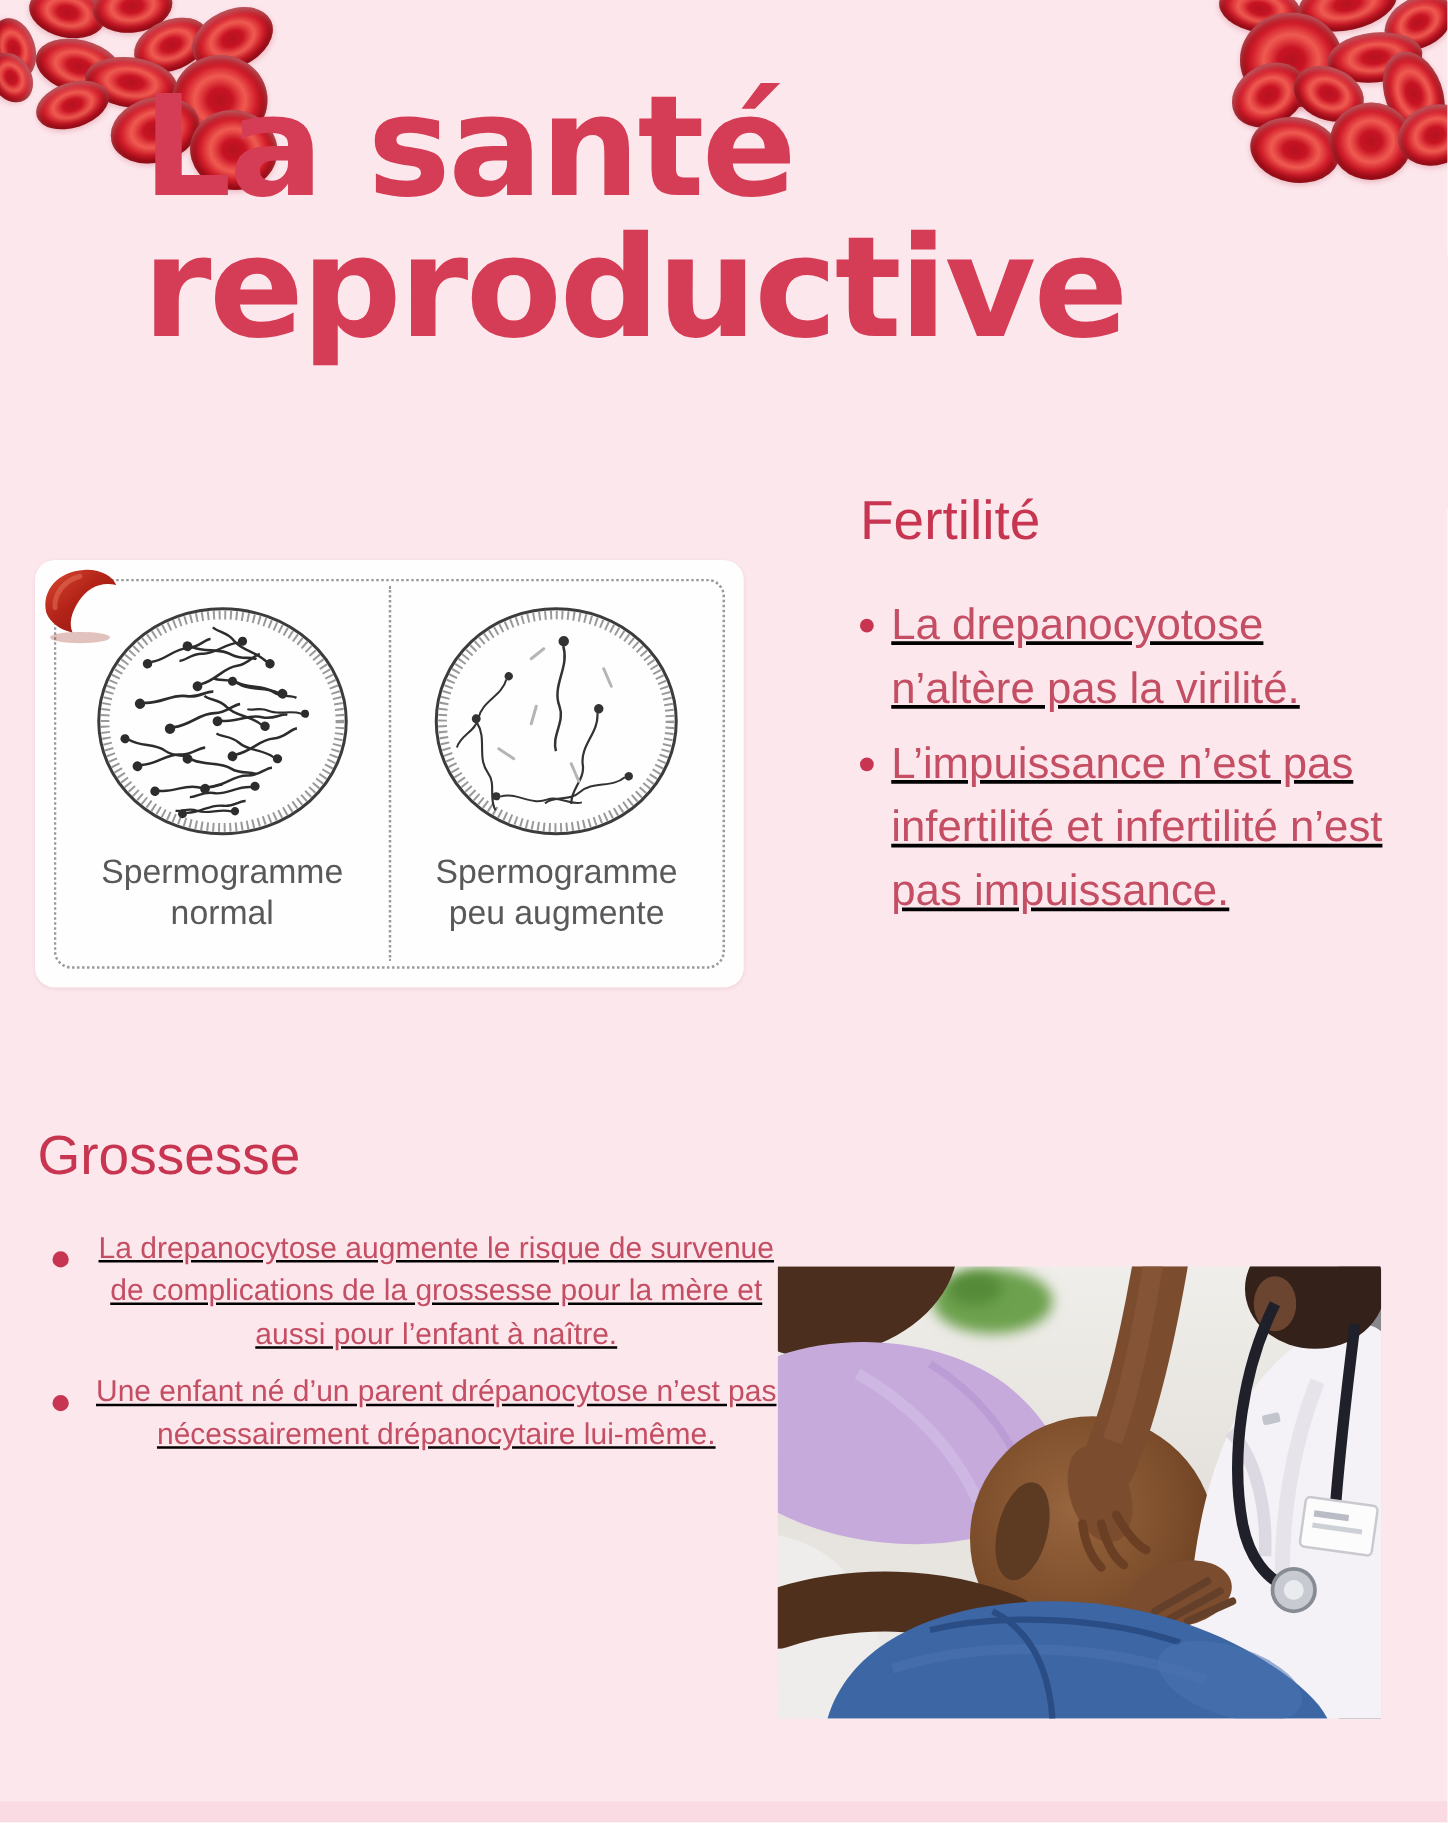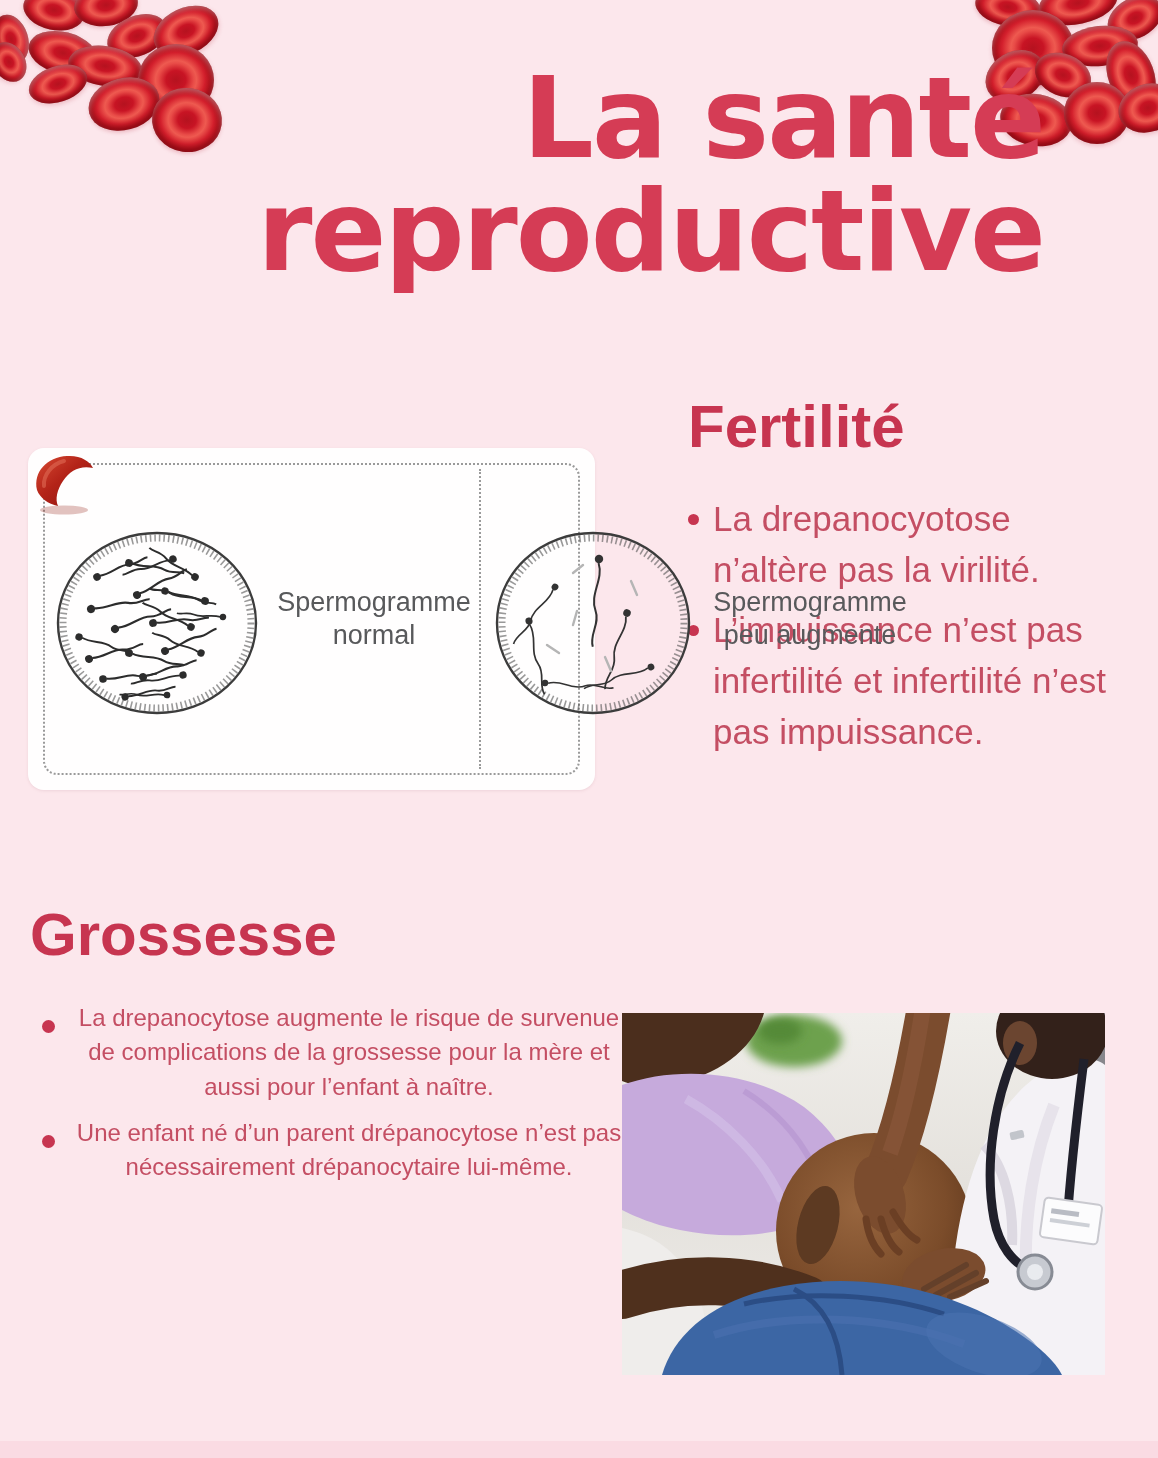--- a/index.html
+++ b/index.html
@@ -22,37 +22,37 @@
   }
 
   
   .title {
     position: absolute;
     top: 62px;
     left: 50%;
     transform: translateX(-50%);
     width: 930px;
     max-width: 930px;
-    text-align: right;
+    text-align: left;
     font-family: "DejaVu Sans", sans-serif;
     font-weight: bold;
     font-size: 112px;
     line-height: 1.01;
     letter-spacing: -2px;
     color: #d53c55;
   }
 
   
   h2 {
-    font-size: 60px;
-    font-weight: bold;
+    font-size: 44px;
+    font-weight: normal;
     color: #c73550;
     letter-spacing: 0;
   }
-  ul { list-style: none; }
+  ul { list-style: none; text-decoration: underline; }
   li { position: relative; color: #c44e63; }
   li::before {
     content: "";
     position: absolute;
     border-radius: 50%;
     background: #c73550;
   }
 
   
   .fertility { position: absolute; left: 686px; top: 392px; width: 442px; }
@@ -77,21 +77,21 @@
     border-radius: 16px;
     box-shadow: 0 1px 3px rgba(180,130,140,.18);
   }
   .card-inner {
     position: absolute;
     inset: 15px;
     border: 2px dotted #9a9a9a;
     border-radius: 14px;
     display: flex;
   }
-  .panel { flex: 1; display: flex; align-items: center; }
+  .panel { flex: 1; display: flex; flex-direction: column; align-items: center; }
   .panel svg.drawing { margin-top: 14px; width: 224px; height: 202px; }
   .divider { width: 0; border-left: 2px dotted #9a9a9a; margin: 4px 0; }
   .panel figcaption {
     font-size: 27px;
     color: #58595b;
     text-align: center;
     line-height: 1.22;
     width: 210px;
   }
   .sickle { position: absolute; left: 2px; top: 2px; width: 78px; height: 68px; z-index: 2; }

